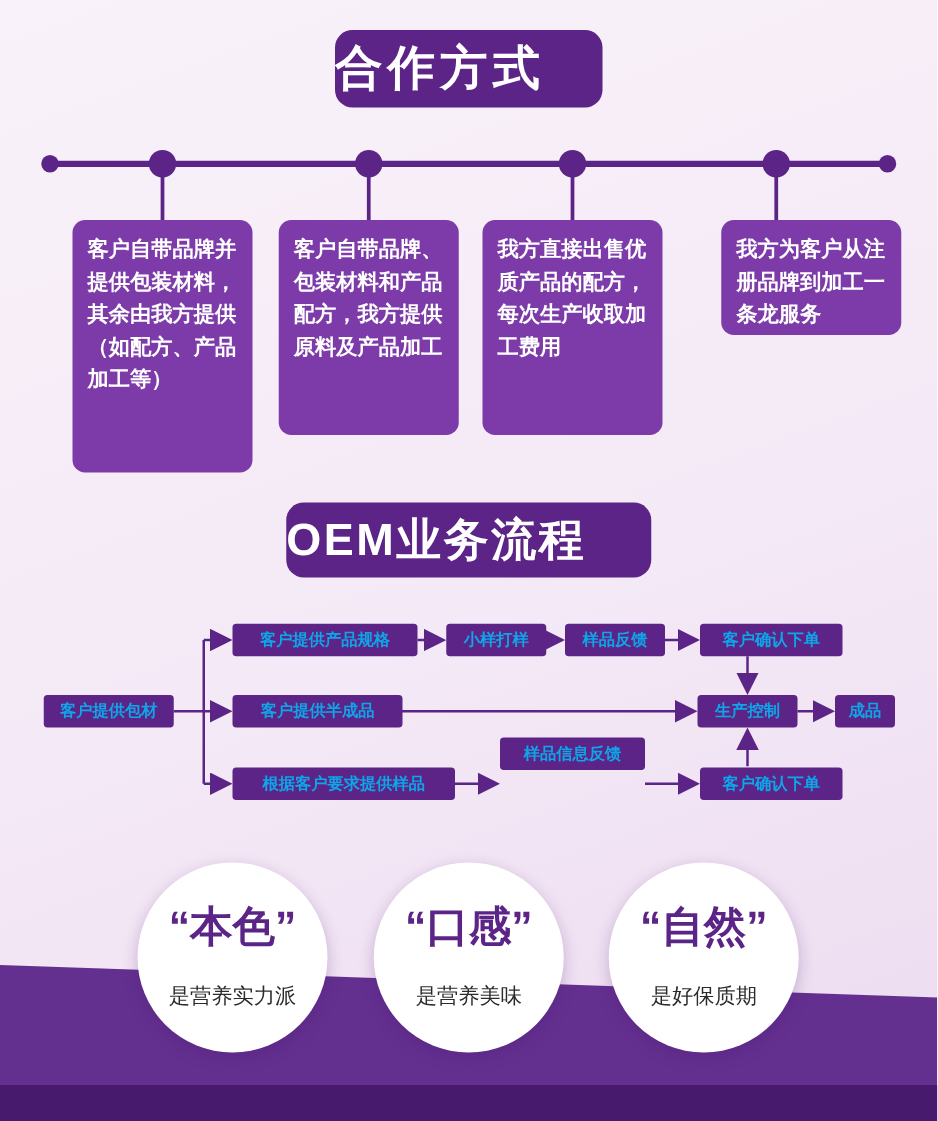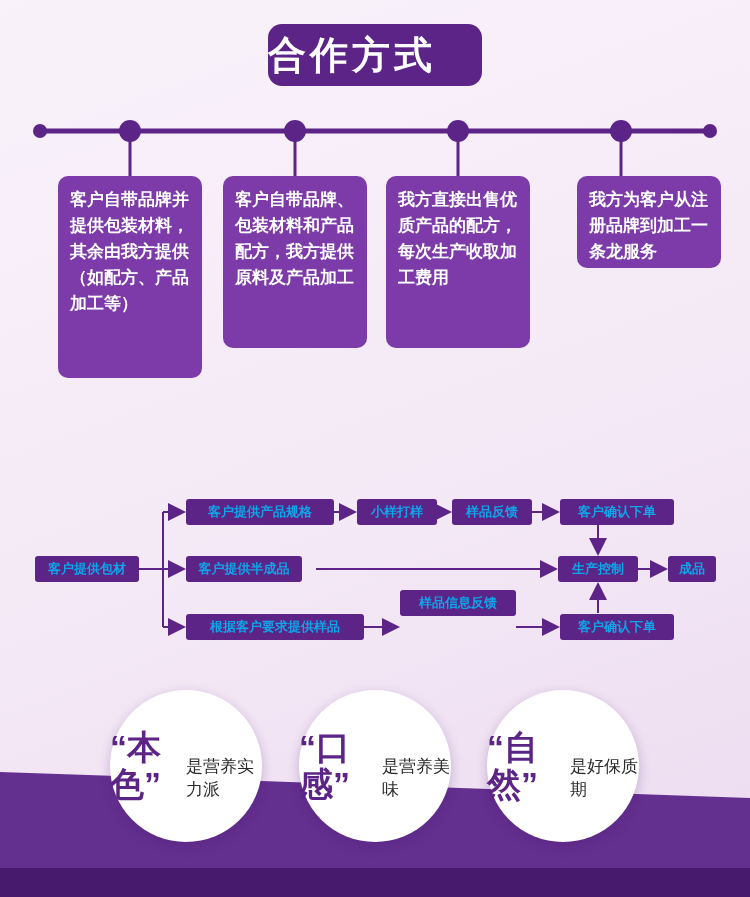--- a/index.html
+++ b/index.html
@@ -35,21 +35,21 @@
   
   .fbox{
     position:absolute; height:26px; line-height:26px; background:#5b2486; color:#0ea5e9;
     font-size:13px; font-weight:bold; text-align:center; border-radius:3px; white-space:nowrap;
   }
 
   
   .circle{
     position:absolute; top:690px; width:152px; height:152px; border-radius:50%;
     background:#ffffff; box-shadow:0 4px 12px rgba(70,20,110,0.25);
-    display:flex; flex-direction:row; align-items:center; justify-content:center; z-index:3;
+    display:flex; flex-direction:column; align-items:center; justify-content:center; z-index:3;
   }
   .circle .big{ font-size:34px; font-weight:bold; color:#5b2486; line-height:1.1; }
   .circle .sub{ font-size:17px; color:#2b2b2b; margin-top:24px; }
 
   
   .band{
     position:absolute; left:0; top:758px; width:750px; height:139px; background:#64308f;
     clip-path:polygon(0 14px,100% 40px,100% 139px,0 139px); z-index:1;
   }
   .band-bottom{
@@ -109,29 +109,32 @@
 
   <div class="banner banner1">
     <span>合作方式</span>
   </div>
 
   <div class="card card1">客户自带品牌并提供包装材料，其余由我方提供（如配方、产品加工等）</div>
   <div class="card card2">客户自带品牌、包装材料和产品配方，我方提供原料及产品加工</div>
   <div class="card card3">我方直接出售优质产品的配方，每次生产收取加工费用</div>
   <div class="card card4">我方为客户从注册品牌到加工一条龙服务</div>
 
+  <div class="banner banner2">
+    <span>OEM业务流程</span>
+  </div>
 
   <div class="fbox" style="left:35px;top:556px;width:104px">客户提供包材</div>
 
   <div class="fbox" style="left:186px;top:499px;width:148px">客户提供产品规格</div>
   <div class="fbox" style="left:357px;top:499px;width:80px">小样打样</div>
   <div class="fbox" style="left:452px;top:499px;width:80px">样品反馈</div>
   <div class="fbox" style="left:560px;top:499px;width:114px">客户确认下单</div>
 
-  <div class="fbox" style="left:186px;top:556px;width:116px">客户提供半成品</div>
+  <div class="fbox" style="left:186px;top:556px;width:136px">客户提供半成品</div>
   <div class="fbox" style="left:558px;top:556px;width:80px">生产控制</div>
   <div class="fbox" style="left:668px;top:556px;width:48px">成品</div>
 
   <div class="fbox" style="left:186px;top:614px;width:178px">根据客户要求提供样品</div>
   <div class="fbox" style="left:400px;top:590px;width:116px">样品信息反馈</div>
   <div class="fbox" style="left:560px;top:614px;width:114px">客户确认下单</div>
 
   <div class="circle" style="left:110px">
     <div class="big">“本色”</div>
     <div class="sub">是营养实力派</div>

